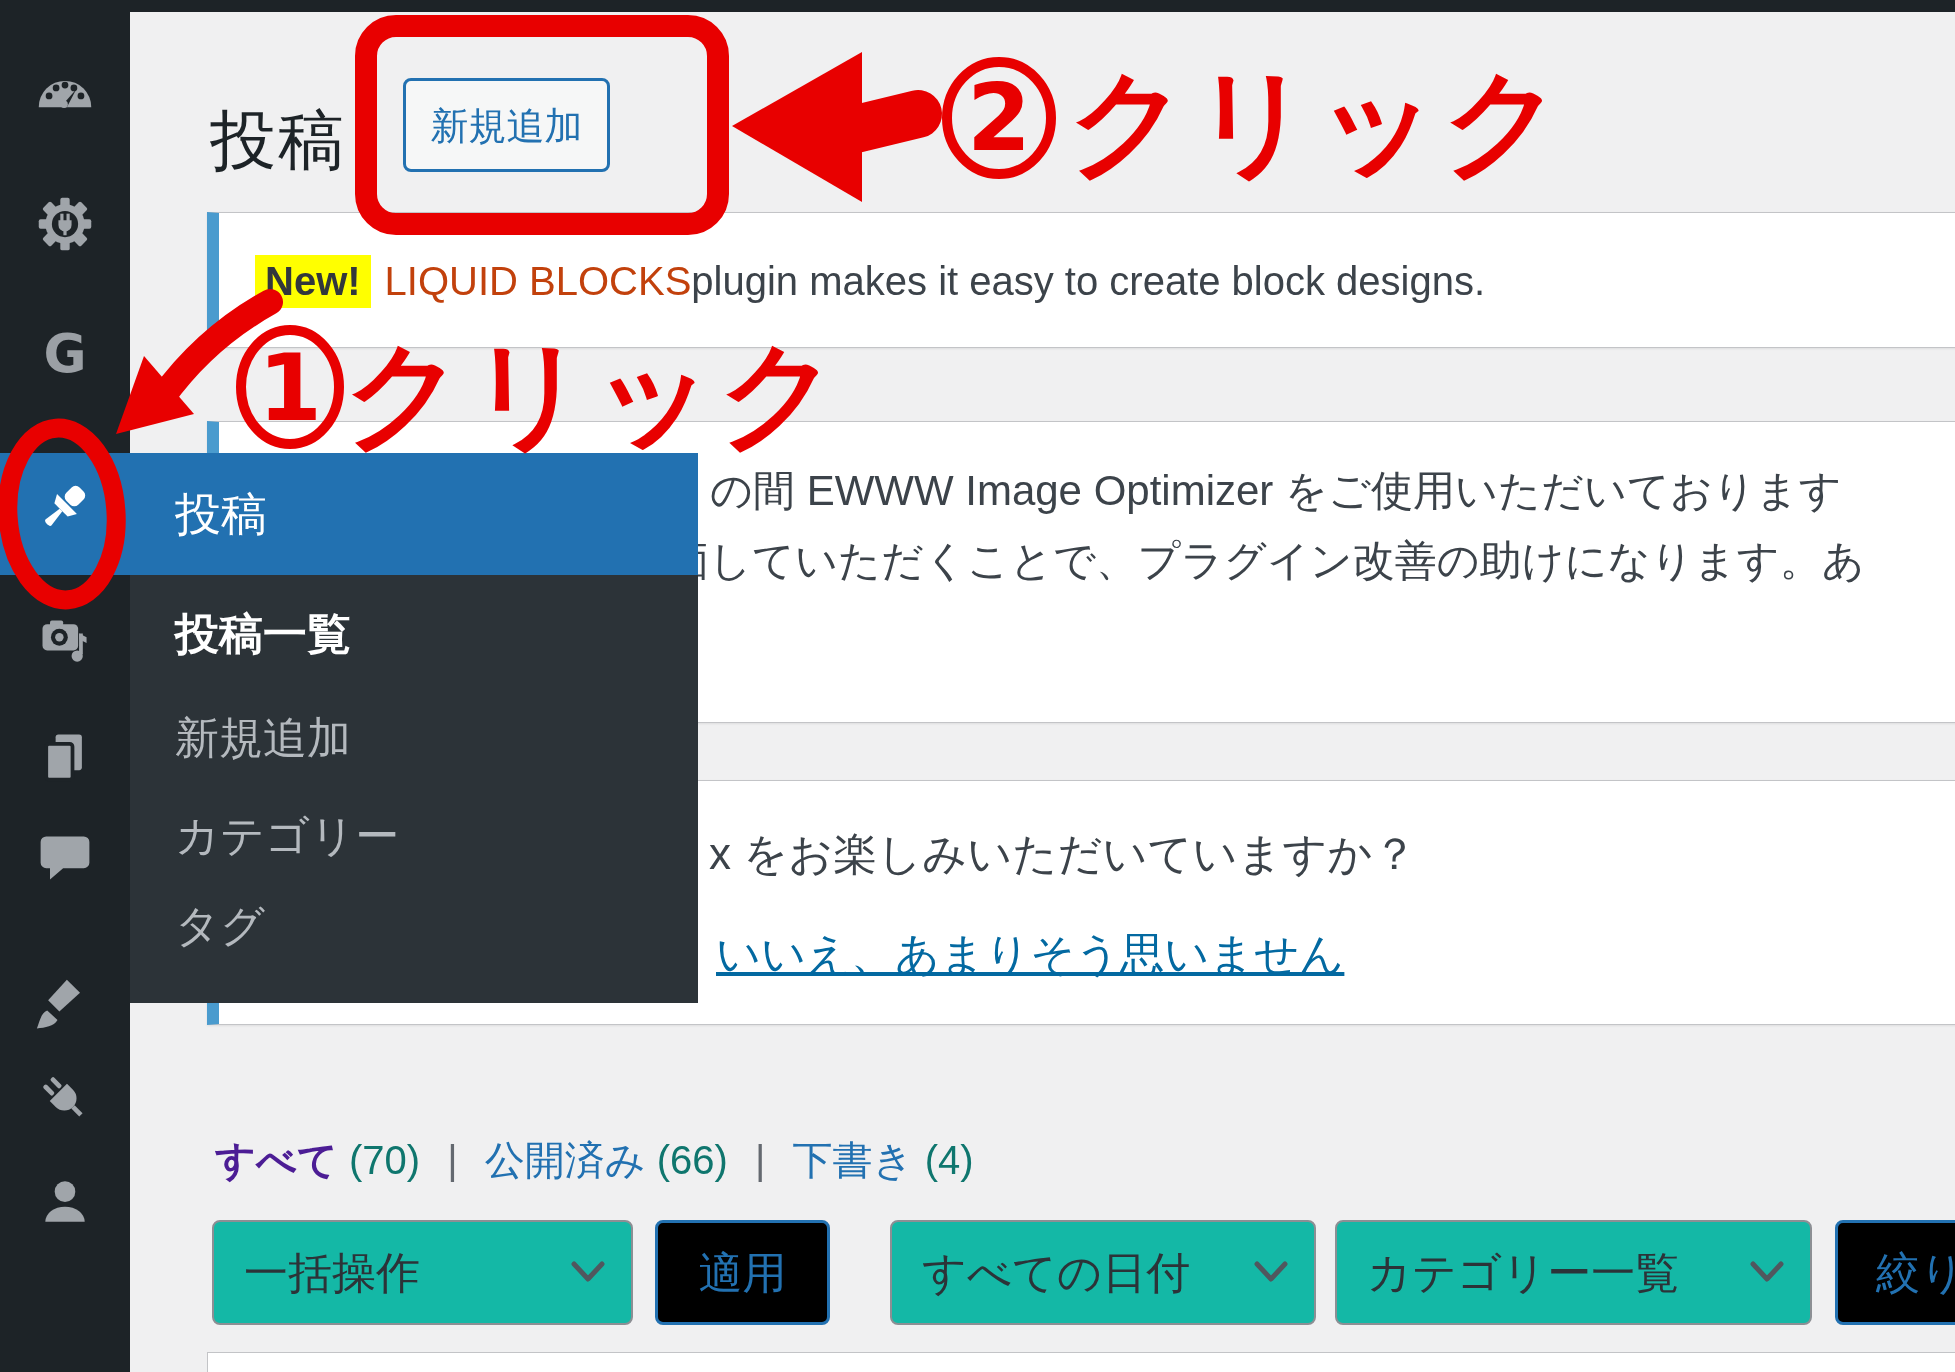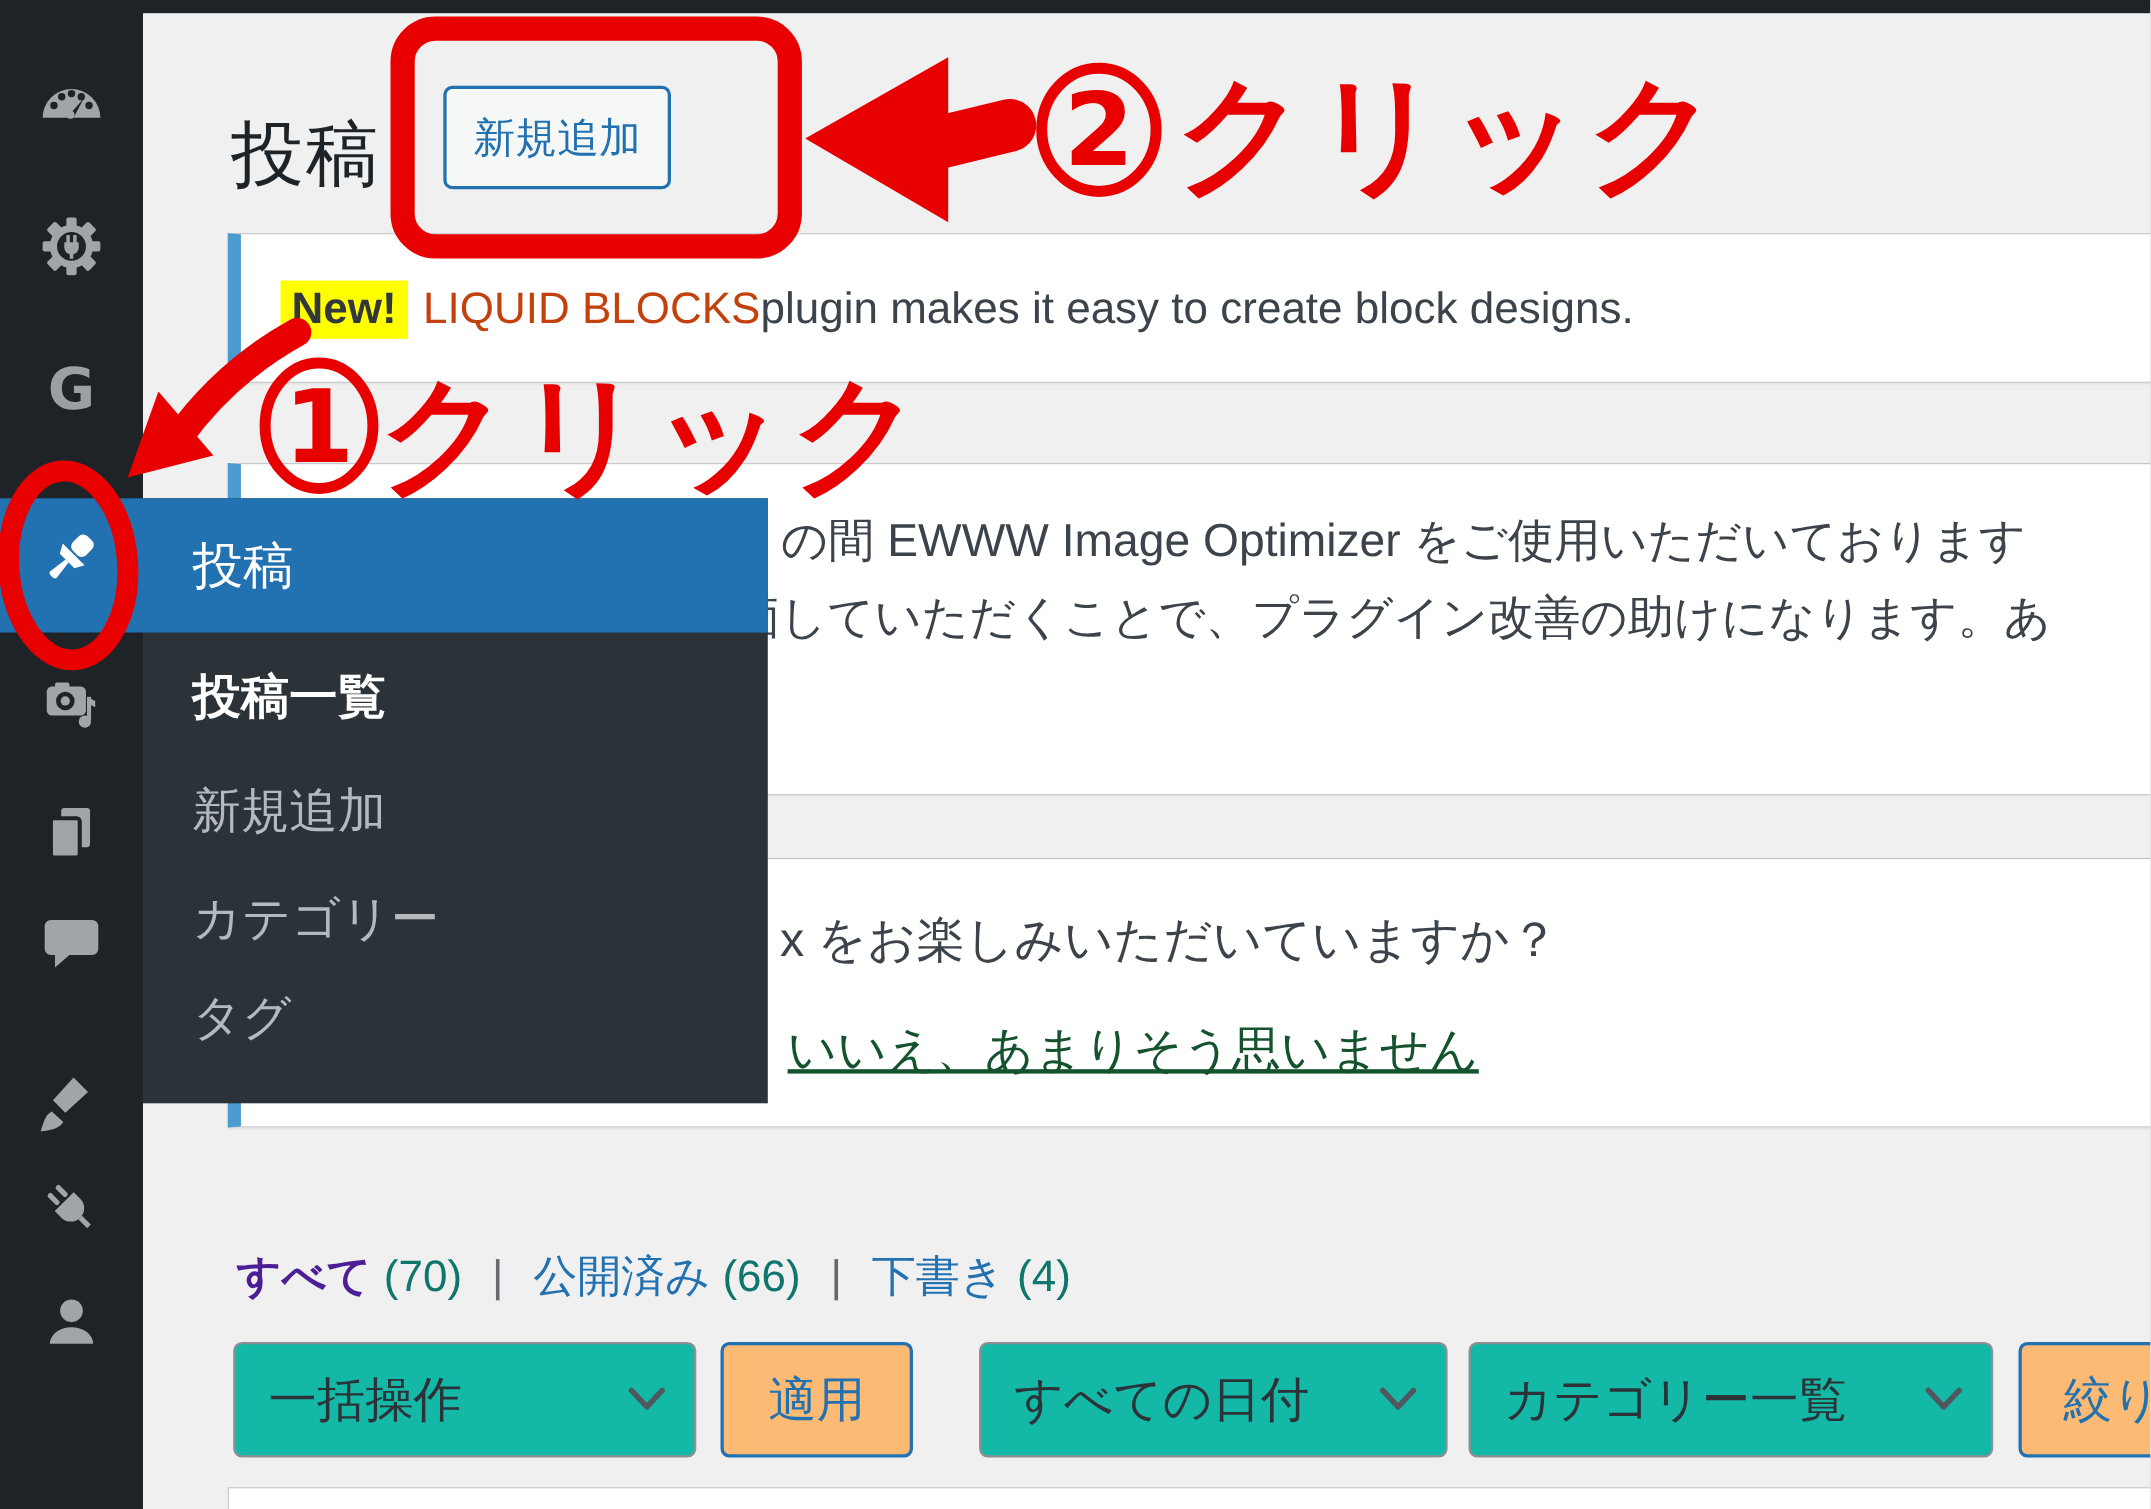--- a/index.html
+++ b/index.html
@@ -30,32 +30,32 @@
   .notice{position:absolute;left:207px;background:#fff;border:1px solid #c3c4c7;border-left:12px solid #4a9bce;
     box-shadow:0 1px 2px rgba(0,0,0,.08);box-sizing:border-box;z-index:1;}
   #notice-liquid{top:212px;width:1760px;height:136px;font-size:40px;color:#3c434a;}
   #notice-liquid .inner{position:absolute;left:36px;top:0;height:136px;display:flex;align-items:center;white-space:nowrap;}
   .new-badge{background:#ffff00;color:#32373c;font-weight:bold;padding:4px 10px;margin-right:14px;}
   a.blue-link{color:#c2410c;cursor:pointer;}
   #notice-ewww{top:421px;width:1760px;height:302px;}
   #notice-ewww .lines{position:absolute;left:448px;top:34px;font-size:42px;line-height:70px;color:#3c434a;white-space:nowrap;}
   #notice-survey{top:780px;width:1760px;height:245px;}
   #survey-q{position:absolute;left:490px;top:44px;font-size:44px;color:#3c434a;white-space:nowrap;}
-  #survey-no{position:absolute;left:497px;top:144px;font-size:44px;color:#14532d;text-decoration:underline;white-space:nowrap;cursor:pointer;}
+  #survey-no{position:absolute;left:497px;top:144px;font-size:44px;color:#0369a1;text-decoration:underline;white-space:nowrap;cursor:pointer;}
   
   #subsubsub{left:215px;top:1133px;font-size:40px;white-space:nowrap;}
   #subsubsub .cnt{color:#0f766e;}
   #subsubsub .sep{color:#646970;margin:0 16px;}
   #subsubsub .cur{color:#4c1d95;font-weight:bold;}
   #subsubsub a{color:#2271b1;text-decoration:none;cursor:pointer;}
   .ctl{position:absolute;top:1220px;height:105px;box-sizing:border-box;border-radius:8px;font-size:44px;cursor:pointer;}
   .select{background:#14b8a6;border:2px solid #8c8f94;color:#2c3338;}
   .select .lbl{position:absolute;left:30px;top:0;line-height:101px;white-space:nowrap;}
   .select .chev{position:absolute;right:26px;top:38px;}
-  .btn-secondary{background:#fdba74;border:3px solid #2271b1;color:#2271b1;text-align:center;line-height:99px;}
+  .btn-secondary{background:#000000;border:3px solid #2271b1;color:#2271b1;text-align:center;line-height:99px;}
   #table-sliver{left:207px;top:1352px;width:1760px;height:60px;background:#fff;border:1px solid #c3c4c7;box-sizing:border-box;}
   
   #anno-svg{left:0;top:0;width:1955px;height:1372px;z-index:50;pointer-events:none;}
   .klick{position:absolute;z-index:51;color:#e80000;font-size:118px;font-weight:900;letter-spacing:4px;white-space:nowrap;pointer-events:none;}
   .chev svg{display:block;}
 </style>
 </head>
 <body>
 
 <div id="stage">

